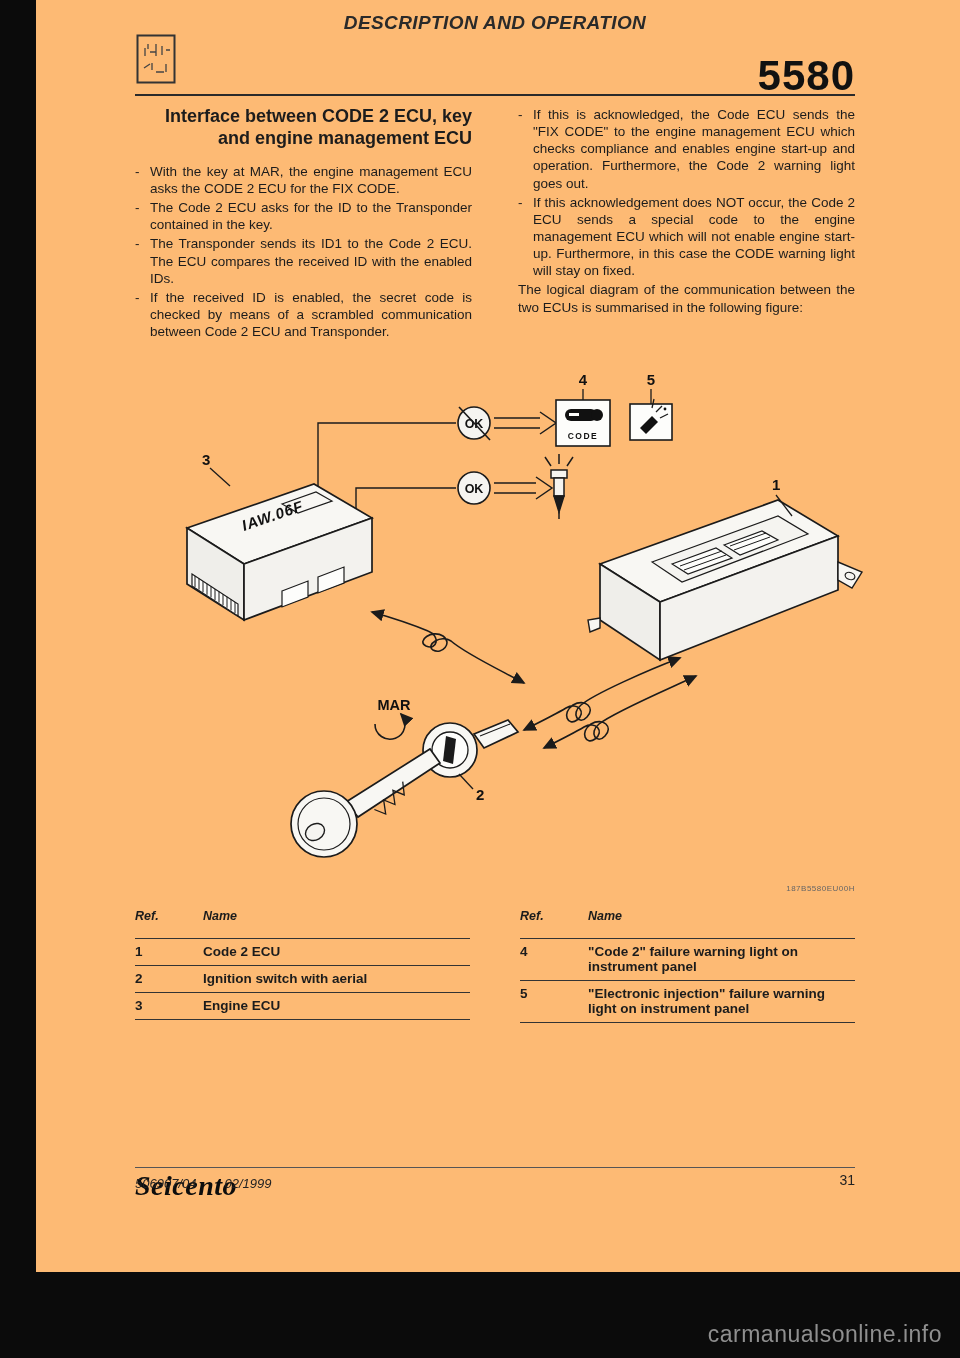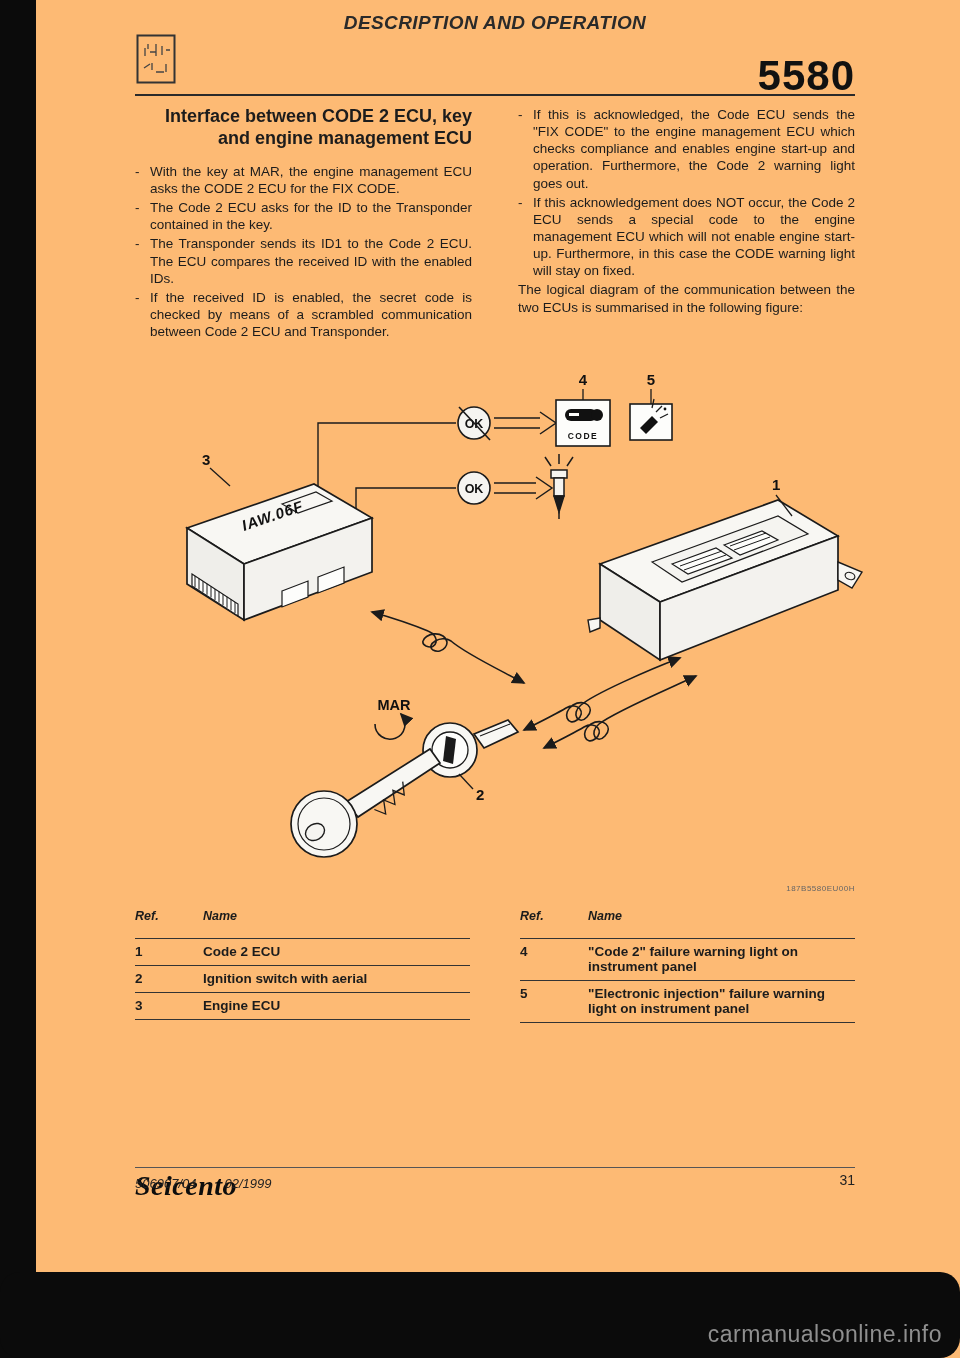--- a/index.html
+++ b/index.html
@@ -3,21 +3,21 @@
 <meta charset="utf-8">
 <style>
   * { margin:0; padding:0; box-sizing:border-box; }
   html,body { background:#262626; }
   .page {
     position:relative; width:960px; height:1358px;
     background:#fdba74; overflow:hidden;
     font-family:"Liberation Sans", sans-serif; color:#1c1c1c;
   }
   .left-strip { position:absolute; left:0; top:0; width:36px; height:100%; background:#0b0b0b; }
-  .bottom-strip { position:absolute; left:0; bottom:0; width:100%; height:86px; background:#0b0b0b;border-radius:20px; }
+  .bottom-strip { position:absolute; left:0; bottom:0; width:100%; height:86px; background:#0b0b0b; }
   .watermark {
     position:absolute; right:18px; bottom:10px;
     font-size:23px; color:#8f8f8f; letter-spacing:.5px;
     font-family:"Liberation Sans", sans-serif;
   }
   .content { position:absolute; left:36px; top:0; width:924px; height:1272px; }
 
   
   .hdr-title {
     position:absolute; left:99px; right:105px; top:12px; text-align:center;

